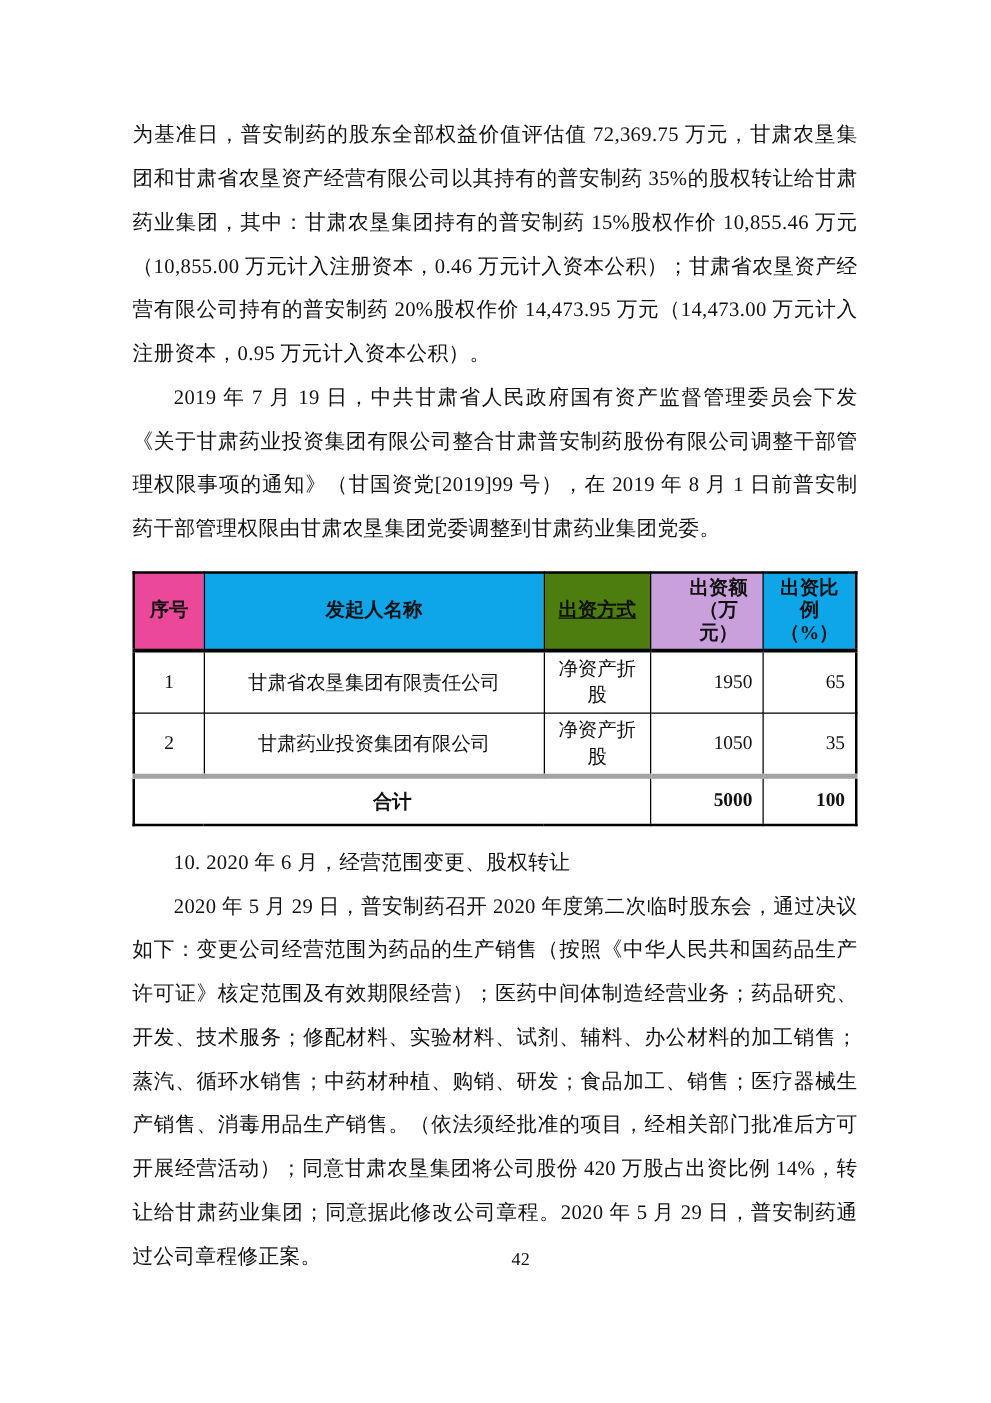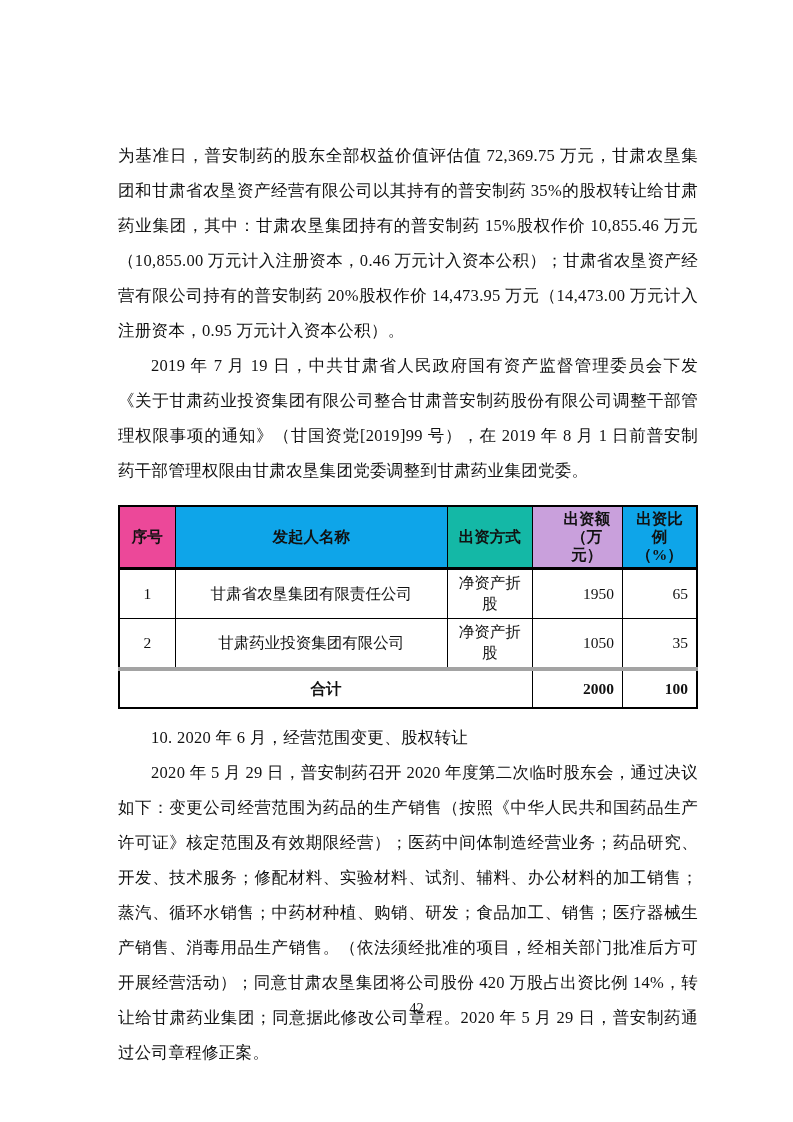--- a/index.html
+++ b/index.html
@@ -12,24 +12,23 @@
     width: 793px;
     height: 1122px;
     background: #ffffff;
     font-family: "Liberation Serif", "DejaVu Serif", serif;
     color: #111111;
     overflow: hidden;
     margin: 0 auto;
   }
   .content {
     position: absolute;
-    left: 118px;
+    left: 106px;
     top: 90px;
     width: 580px;
-    margin-top: 48px;
   }
   .para {
     margin: 0;
     font-size: 16.5px;
     line-height: 35px;
     text-align: justify;
     letter-spacing: 0.3px;
   }
   .para.indent {
     text-indent: 2em;
@@ -94,21 +93,21 @@
         <col style="width:9.7%">
         <col style="width:47.1%">
         <col style="width:14.7%">
         <col style="width:15.6%">
         <col style="width:12.9%">
       </colgroup>
       <thead>
         <tr>
           <th style="background: #ec4899;">序号</th>
           <th style="background: #0ea5e9;">发起人名称</th>
-          <th style="background: #14b8a6;">出资方式</th>
+          <th style="background: #4d7c0f; text-decoration: underline;">出资方式</th>
           <th style="background: rgb(201, 160, 220); padding-left: 27px;">出资额
 （万元）</th>
           <th style="background: #0ea5e9;">出资比例
 （%）</th>
         </tr>
       </thead>
       <tbody>
         <tr class="data-row">
           <td class="al-c">1</td>
           <td class="al-c">甘肃省农垦集团有限责任公司</td>
@@ -118,21 +117,21 @@
         </tr>
         <tr class="data-row">
           <td class="al-c">2</td>
           <td class="al-c">甘肃药业投资集团有限公司</td>
           <td class="al-c">净资产折股</td>
           <td class="al-r">1050</td>
           <td class="al-r">35</td>
         </tr>
         <tr class="total-row">
           <td class="al-c" colspan="3">合计</td>
-          <td class="al-r">2000</td>
+          <td class="al-r">5000</td>
           <td class="al-r">100</td>
         </tr>
       </tbody>
     </table>
 
     <p class="para indent">10. 2020 年 6 月，经营范围变更、股权转让</p>
 
     <p class="para indent">2020 年 5 月 29 日，普安制药召开 2020 年度第二次临时股东会，通过决议如下：变更公司经营范围为药品的生产销售（按照《中华人民共和国药品生产许可证》核定范围及有效期限经营）；医药中间体制造经营业务；药品研究、开发、技术服务；修配材料、实验材料、试剂、辅料、办公材料的加工销售；蒸汽、循环水销售；中药材种植、购销、研发；食品加工、销售；医疗器械生产销售、消毒用品生产销售。（依法须经批准的项目，经相关部门批准后方可开展经营活动）；同意甘肃农垦集团将公司股份 420 万股占出资比例 14%，转让给甘肃药业集团；同意据此修改公司章程。2020 年 5 月 29 日，普安制药通过公司章程修正案。</p>
 
   </div>

